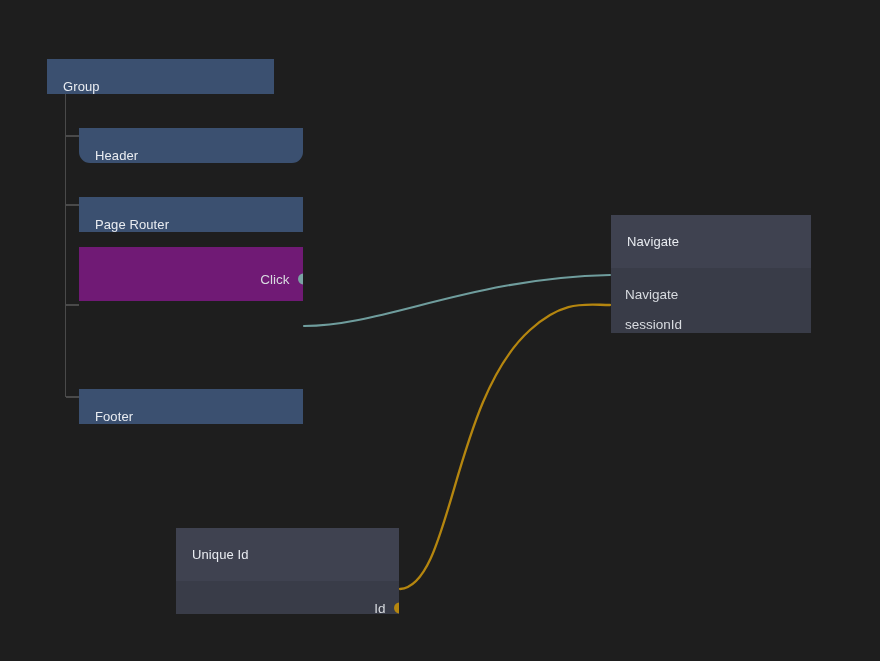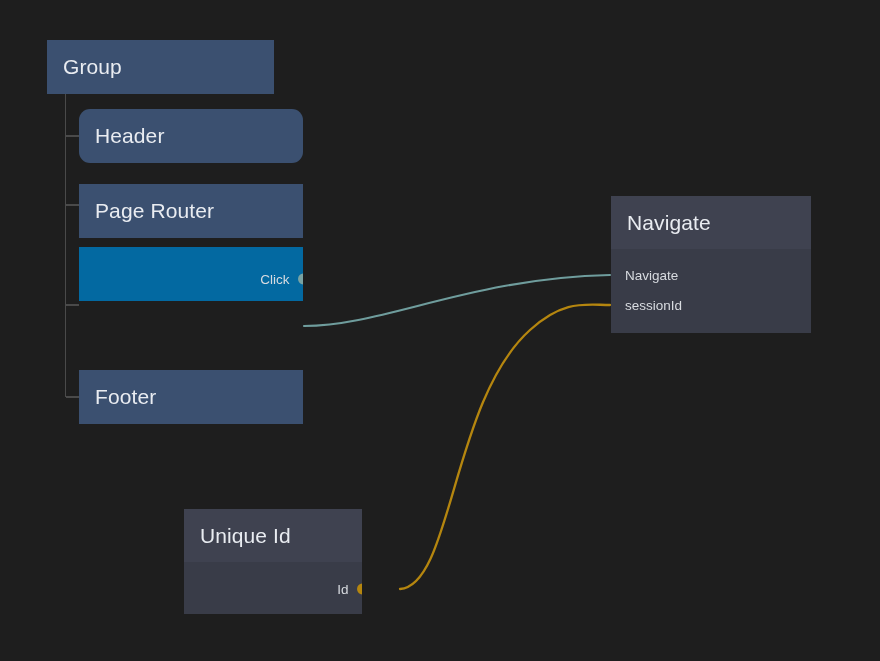--- a/index.html
+++ b/index.html
@@ -40,32 +40,33 @@
   .node {
     position: absolute;
     box-sizing: border-box;
     overflow: hidden;
   }
   .node-header {
     box-sizing: border-box;
     display: flex;
     align-items: center;
     padding: 0 16px;
-    font-size: 21px;
+    font-size: 13px;
     color: #e9ecf1;
     letter-spacing: .1px;
+    margin-top: 19px;
   }
   .node-body {
     box-sizing: border-box;
     position: relative;
   }
 
   
   .node.blue .node-header { background: #3b5070; }
-  .node.blue .node-body   { background: #0369a1; padding-left: 8px; }
+  .node.blue .node-body   { background: #701a75; padding-left: 8px; }
 
   
   .node.gray .node-header { background: #3f4250; }
   .node.gray .node-body   { background: #393c48; }
 
   
   .port-row {
     position: absolute;
     display: flex;
     align-items: center;
@@ -122,21 +123,21 @@
       <span>Group</span>
     </div>
   </div>
 
   <div class="node blue" style="left:79px; top:109px; width:224px; height:54px;border-radius:11px;">
     <div class="node-header" style="height:54px;">
       <span>Header</span>
     </div>
   </div>
 
-  <div class="node blue" style="left:79px; top:184px; width:224px; height:54px;">
+  <div class="node blue" style="left:79px; top:178px; width:224px; height:54px;">
     <div class="node-header" style="height:54px;">
       <span>Page Router</span>
     </div>
   </div>
 
   <div class="node blue" style="left:79px; top:247px; width:224px; height:108px;">
     <div class="node-body" style="height:54px;">
       <div class="port-row out" style="top:32px;">
         <span class="port-label">Click</span>
         <span class="port-dot teal"></span>
@@ -159,21 +160,21 @@
         <span class="port-label">Navigate</span>
 
       </div>
       <div class="port-row in" style="top:56px;">
         <span class="port-label">sessionId</span>
 
       </div>
     </div>
   </div>
 
-  <div class="node gray" style="left:184px; top:509px; width:178px; height:105px;">
+  <div class="node gray" style="left:176px; top:509px; width:223px; height:105px;">
     <div class="node-header" style="height:53px;">
       <span>Unique Id</span>
     </div>
     <div class="node-body" style="height:52px;text-align:right;">
       <div class="port-row out" style="top:27px;">
         <span class="port-label">Id</span>
         <span class="port-dot orange"></span>
       </div>
     </div>
   </div>

